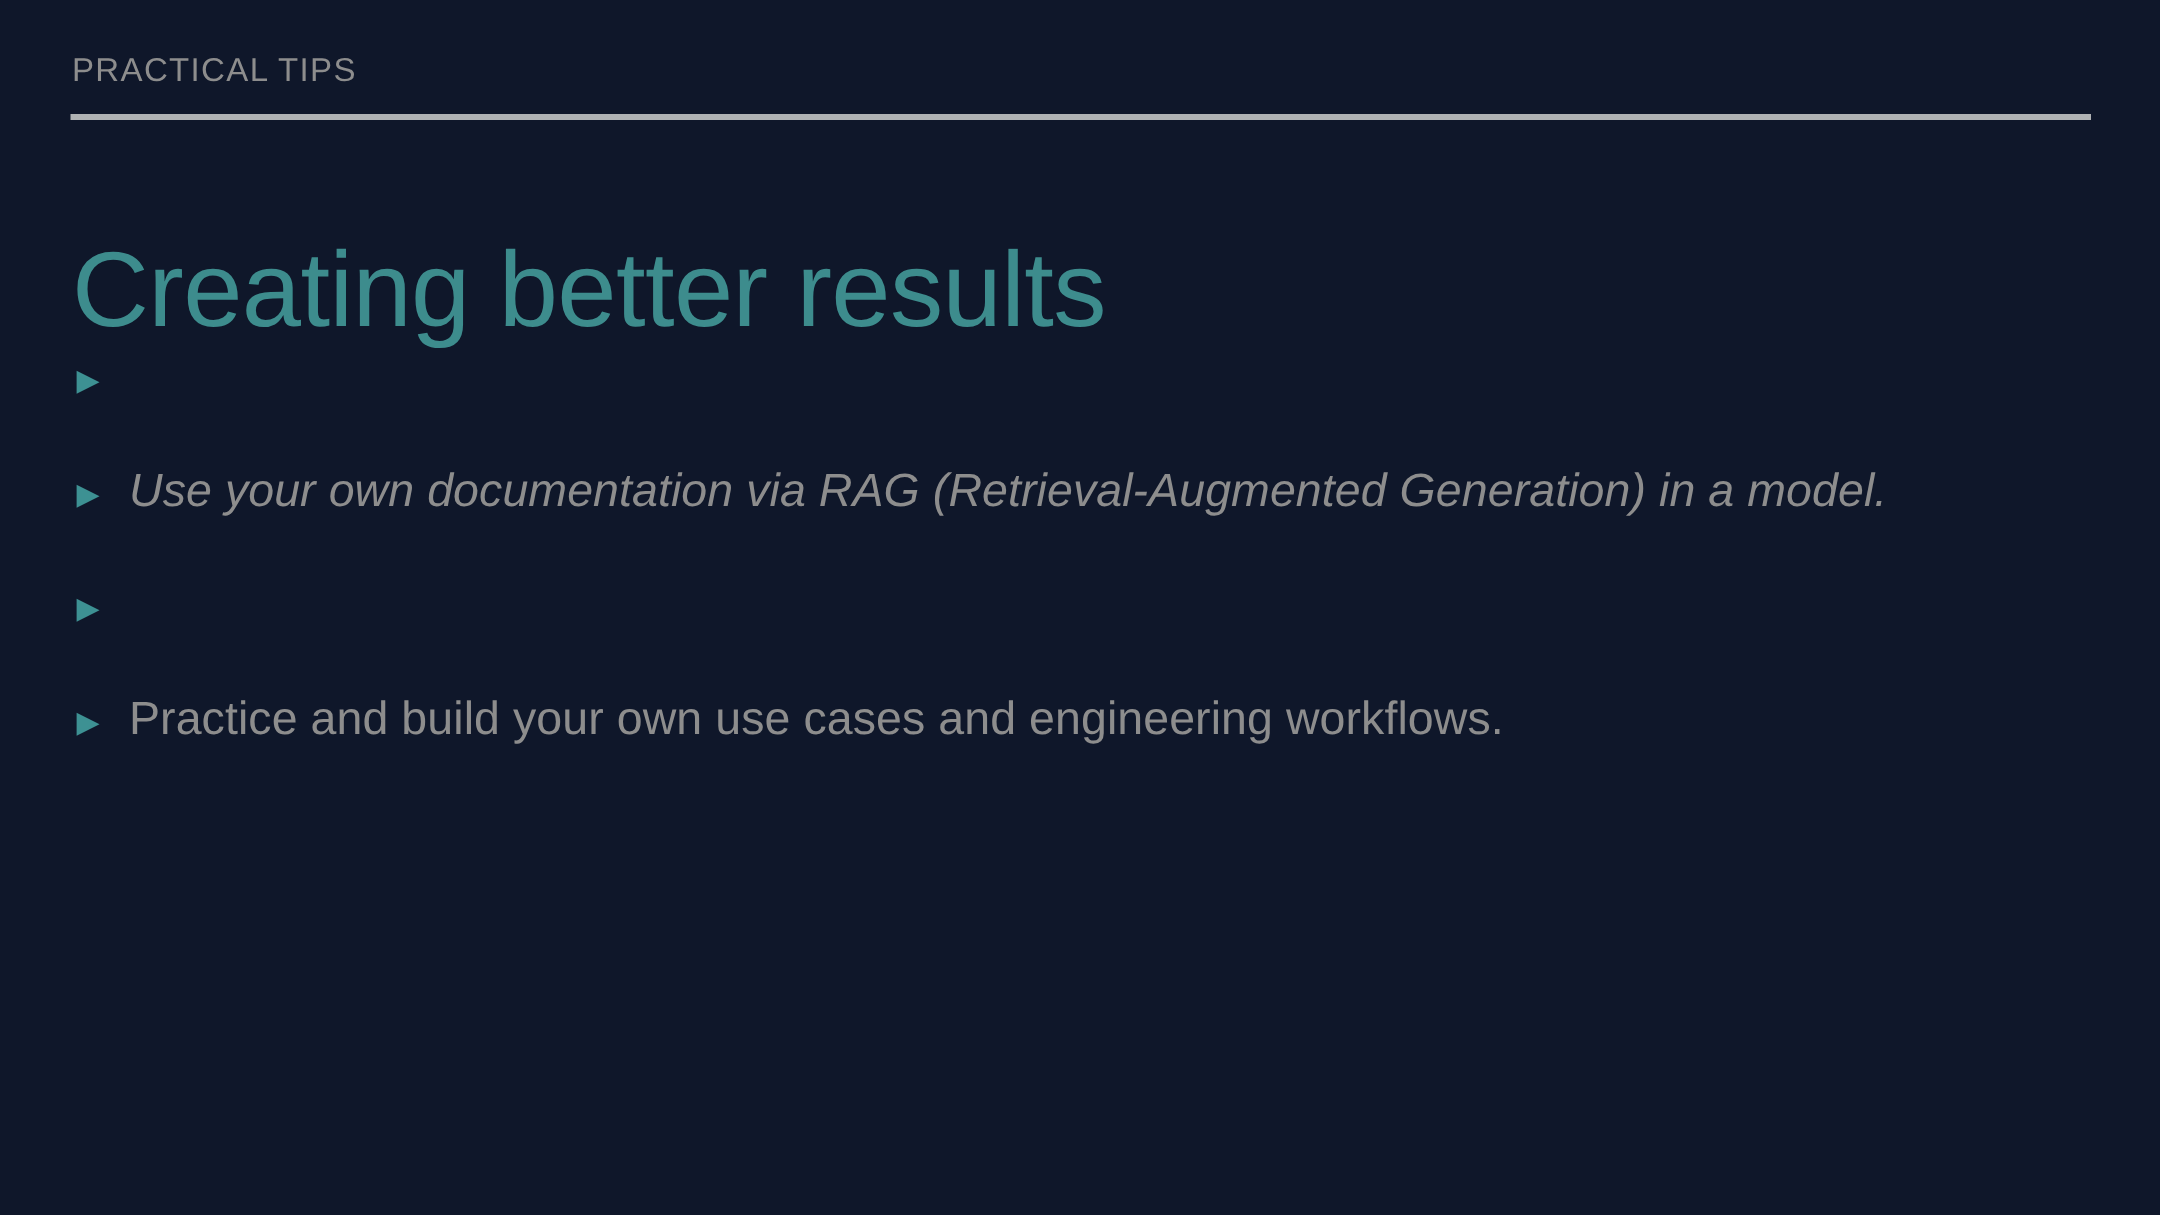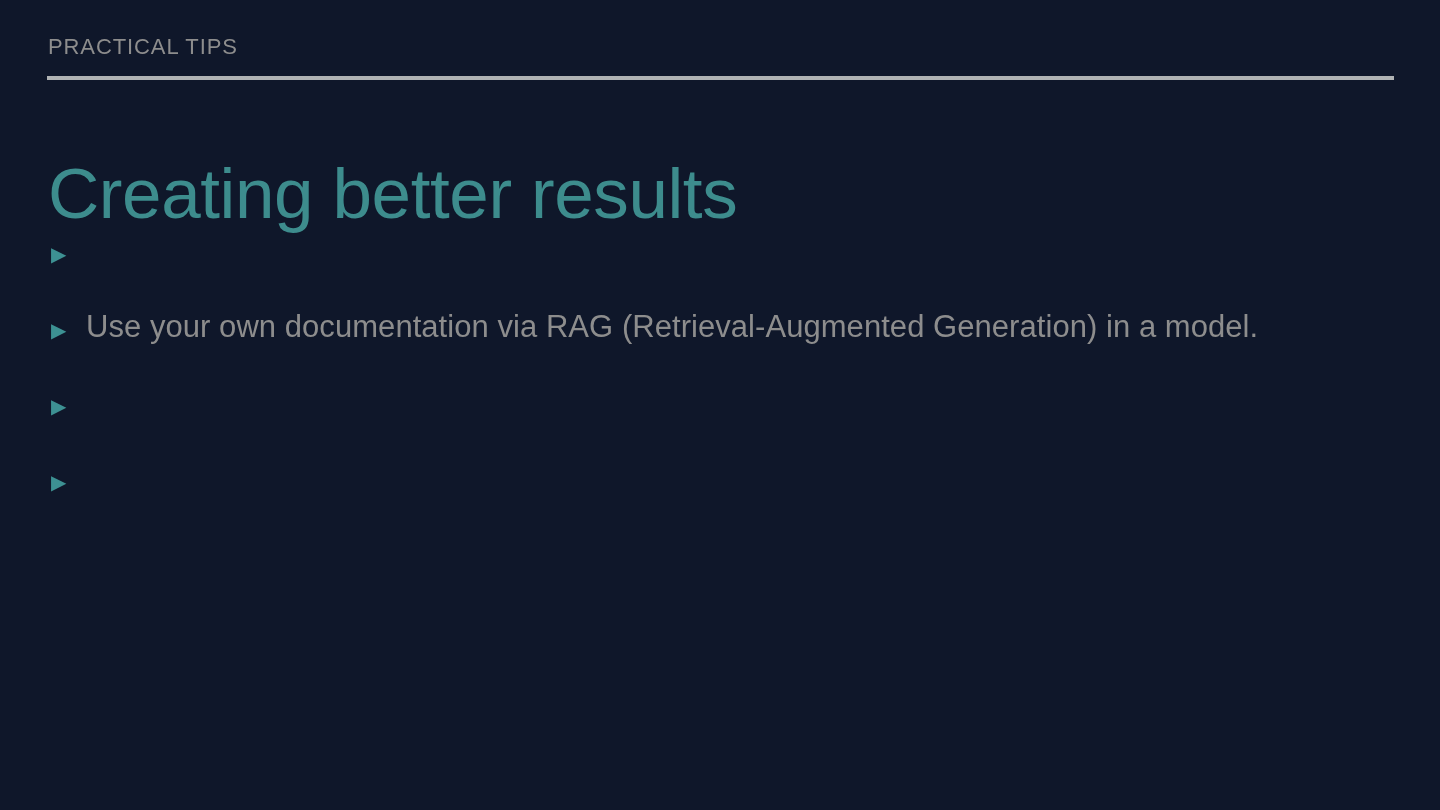--- a/index.html
+++ b/index.html
@@ -95,20 +95,21 @@
     font-weight: 400;
     color: #8d8d8d;
     line-height: 45px;
     letter-spacing: 0.05px;
     max-width: 1255px;
   }
 
   
   .bullet-item.wraps .bullet-text {
     max-width: 1245px;
+    font-style: italic;
   }
 </style>
 </head>
 <body>
 
 <div class="slide">
 
   <div class="slide-header">
     <div class="eyebrow">PRACTICAL TIPS</div>
   </div>
@@ -127,17 +128,18 @@
       <span class="bullet-marker">▶</span>
       <span class="bullet-text">Use your own documentation via RAG (Retrieval-Augmented Generation) in a model.</span>
     </div>
 
     <div class="bullet-item">
       <span class="bullet-marker">▶</span>
     </div>
 
     <div class="bullet-item">
       <span class="bullet-marker">▶</span>
+      <span class="bullet-text">Practice and build your own use cases and engineering workflows.</span>
     </div>
 
   </div>
 
 </div>
 
 </body></html>

